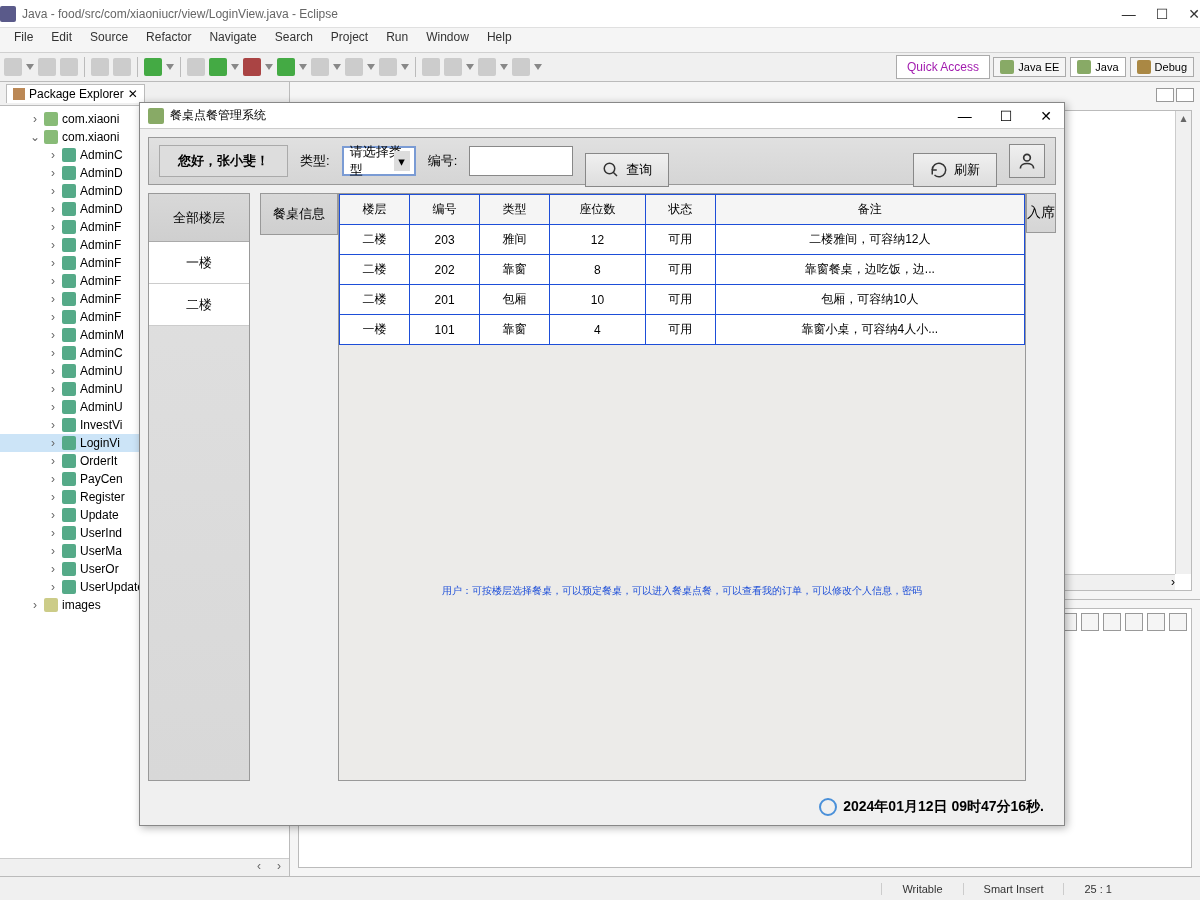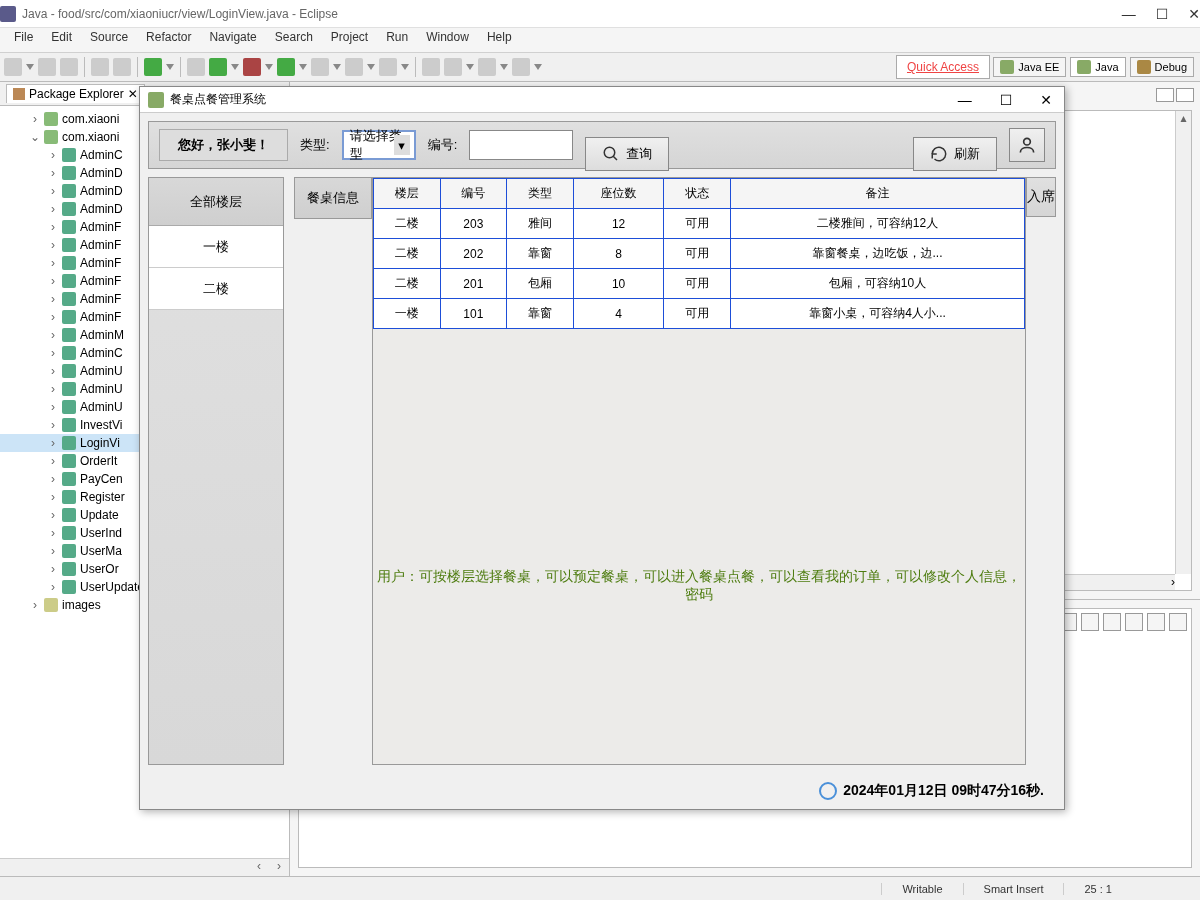--- a/index.html
+++ b/index.html
@@ -12,21 +12,21 @@
 .eclipse-titlebar .winbtns { display: flex; gap: 20px; color: #333; font-size: 14px; }
 .eclipse-titlebar .winbtns span { cursor: pointer; }
 
 .eclipse-menu { height: 24px; background: #f5f5f5; display: flex; align-items: flex-start; padding: 0 6px; gap: 2px; }
 .eclipse-menu span { padding: 2px 8px; color: #333; cursor: pointer; }
 
 .eclipse-toolbar { height: 30px; background: #f0f0f0; border-top: 1px solid #d0d0d0; border-bottom: 1px solid #bbb; display: flex; align-items: center; padding: 0 4px; gap: 4px; position: relative; }
 .tb-ico { width: 18px; height: 18px; background: #ccc; border-radius: 2px; }
 .tb-sep { width: 1px; height: 20px; background: #bbb; margin: 0 2px; }
 .tb-drop { width: 8px; height: 6px; background: #888; clip-path: polygon(0 0, 100% 0, 50% 100%); }
-.quick-access { position: absolute; right: 210px; border: 1px solid #aaa; background: #fff; padding: 4px 10px; color: #ef4444; text-decoration: underline; }
+.quick-access { position: absolute; right: 210px; border: 1px solid #aaa; background: #fff; padding: 4px 10px; color: #a21caf; }
 .perspectives { position: absolute; right: 6px; display: flex; gap: 4px; align-items: center; }
 .persp { border: 1px solid #aaa; padding: 2px 6px; background: #f5f5f5; display: flex; align-items: center; gap: 4px; font-size: 11px; }
 .persp.active { background: #fff; }
 .persp .pico { width: 14px; height: 14px; background: #8a6; border-radius: 2px; }
 
 .main-area { display: flex; height: calc(900px - 28px - 24px - 30px - 24px); }
 .pkg-explorer { width: 290px; border-right: 1px solid #bbb; display: flex; flex-direction: column; }
 .pkg-header { height: 24px; background: #f0f0f0; border-bottom: 1px solid #bbb; display: flex; align-items: center; padding: 0 6px; gap: 4px; }
 .pkg-header .tab { background: #fff; border: 1px solid #bbb; border-bottom: none; padding: 2px 6px; display: flex; align-items: center; gap: 4px; }
 .pkg-header .x { margin-left: auto; cursor: pointer; }
@@ -51,50 +51,50 @@
 .editor-scroll-h { position: absolute; bottom: 0; left: 0; right: 16px; height: 16px; background: #f0f0f0; border-top: 1px solid #ccc; display: flex; justify-content: flex-end; }
 
 .editor-bottom { height: 260px; background: #fff; margin: 8px; border: 1px solid #bbb; position: relative; }
 .editor-bottom-toolbar { position: absolute; top: 4px; right: 4px; display: flex; gap: 4px; }
 .editor-bottom-toolbar .btb { width: 18px; height: 18px; border: 1px solid #999; background: #f5f5f5; }
 
 .statusbar { height: 24px; background: #f0f0f0; border-top: 1px solid #bbb; display: flex; align-items: center; padding: 0 8px; font-size: 11px; color: #333; }
 .statusbar .cell { padding: 0 20px; border-left: 1px solid #ccc; }
 
 
-.dialog { position: absolute; left: 139px; top: 86px; width: 926px; height: 724px; background: #f0f0f0; border: 1px solid #888; box-shadow: 2px 2px 8px rgba(0,0,0,0.3); display: flex; flex-direction: column; }
+.dialog { position: absolute; left: 139px; top: 102px; width: 926px; height: 724px; background: #f0f0f0; border: 1px solid #888; box-shadow: 2px 2px 8px rgba(0,0,0,0.3); display: flex; flex-direction: column; }
 .dlg-titlebar { height: 26px; background: #fff; display: flex; align-items: center; padding: 0 8px; border-bottom: 1px solid #ccc; }
 .dlg-titlebar .dico { width: 16px; height: 16px; background: #8a6; border-radius: 2px; margin-right: 6px; }
 .dlg-titlebar .dtitle { flex: 1; font-size: 12px; }
 .dlg-titlebar .dwinbtns { display: flex; gap: 20px; font-size: 14px; }
 .dlg-titlebar .dwinbtns span { cursor: pointer; padding: 0 4px; }
 
 .dlg-toolbar { height: 48px; background: linear-gradient(#e0e0e0, #d5d5d5); border: 1px solid #999; margin: 8px; display: flex; align-items: center; padding: 0 10px; gap: 12px; }
 .greet { font-weight: bold; font-size: 13px; padding: 0 18px; background: #ddd; border: 1px solid #aaa; height: 32px; display: flex; align-items: center; }
 .lbl { font-size: 13px; }
 .combo { width: 74px; height: 30px; border: 2px solid #7a9bd4; background: #fff; display: flex; align-items: center; padding: 0 6px; position: relative; font-size: 13px; cursor: pointer; }
 .combo .arrow { position: absolute; right: 4px; width: 16px; height: 20px; background: #ddd; display: flex; align-items: center; justify-content: center; }
 .textbox { width: 104px; height: 30px; border: 1px solid #888; background: #fff; }
 .btn { height: 34px; padding: 0 16px; border: 1px solid #888; background: linear-gradient(#f0f0f0,#ddd); display: flex; align-items: center; gap: 6px; cursor: pointer; font-size: 13px; margin-top: 18px; }
 .spacer { flex: 1; }
 .iconbtn { width: 36px; height: 34px; border: 1px solid #888; background: linear-gradient(#f0f0f0,#ddd); display: flex; align-items: center; justify-content: center; cursor: pointer; }
 
 .dlg-body { flex: 1; display: flex; margin: 0 8px 8px 8px; gap: 10px; }
-.floors { width: 136px; background: linear-gradient(#e0e0e0,#d8d8d8); border: 1px solid #999; display: flex; flex-direction: column; }
+.floors { width: 102px; background: linear-gradient(#e0e0e0,#d8d8d8); border: 1px solid #999; display: flex; flex-direction: column; }
 .floors-hdr { height: 48px; display: flex; align-items: center; justify-content: center; background: linear-gradient(#d8d8d8,#cfcfcf); font-size: 13px; border-bottom: 1px solid #aaa; }
 .floor-item { height: 42px; display: flex; align-items: center; justify-content: center; background: #fff; border-bottom: 1px solid #ccc; cursor: pointer; font-size: 13px; }
 
 .content { flex: 1; display: flex; flex-direction: row; }
 .content-hdr { height: 42px; background: linear-gradient(#d8d8d8,#cfcfcf); border: 1px solid #999; display: flex; align-items: center; padding: 0 12px; font-size: 13px; }
 .table-wrap { flex: 1; background: #ecebe9; border: 1px solid #999; position: relative; }
 table { width: 100%; border-collapse: collapse; background: #fff; }
 th, td { border: 1px solid #1d4ed8; padding: 6px 4px; text-align: center; font-size: 12px; font-weight: normal; }
 th { background: #f5f5f5; height: 26px; }
 td { height: 24px; }
-.hint { position: absolute; top: 390px; left: 0; right: 0; text-align: center; color: #4d7c0f; font-size: 14px; font-family: Liberation Mono, monospace; }
+.hint { position: absolute; top: 390px; left: 0; right: 0; text-align: center; color: #1d4ed8; font-size: 10px; font-family: Liberation Mono, monospace; }
 .seat-btn { height: 40px; background: linear-gradient(#e0e0e0,#d5d5d5); border: 1px solid #999; display: flex; align-items: center; justify-content: center; font-size: 14px; cursor: pointer; }
 
 .dlg-footer { height: 36px; display: flex; align-items: center; justify-content: flex-end; padding: 0 20px; font-size: 14px; gap: 6px; font-weight: bold; }
 .clock-ico { width: 18px; height: 18px; border: 2px solid #4a90d9; border-radius: 50%; position: relative; }
 
 svg.search { width: 18px; height: 18px; }
 svg.refresh { width: 18px; height: 18px; }
 svg.user { width: 20px; height: 20px; }
 </style>
 </head>

